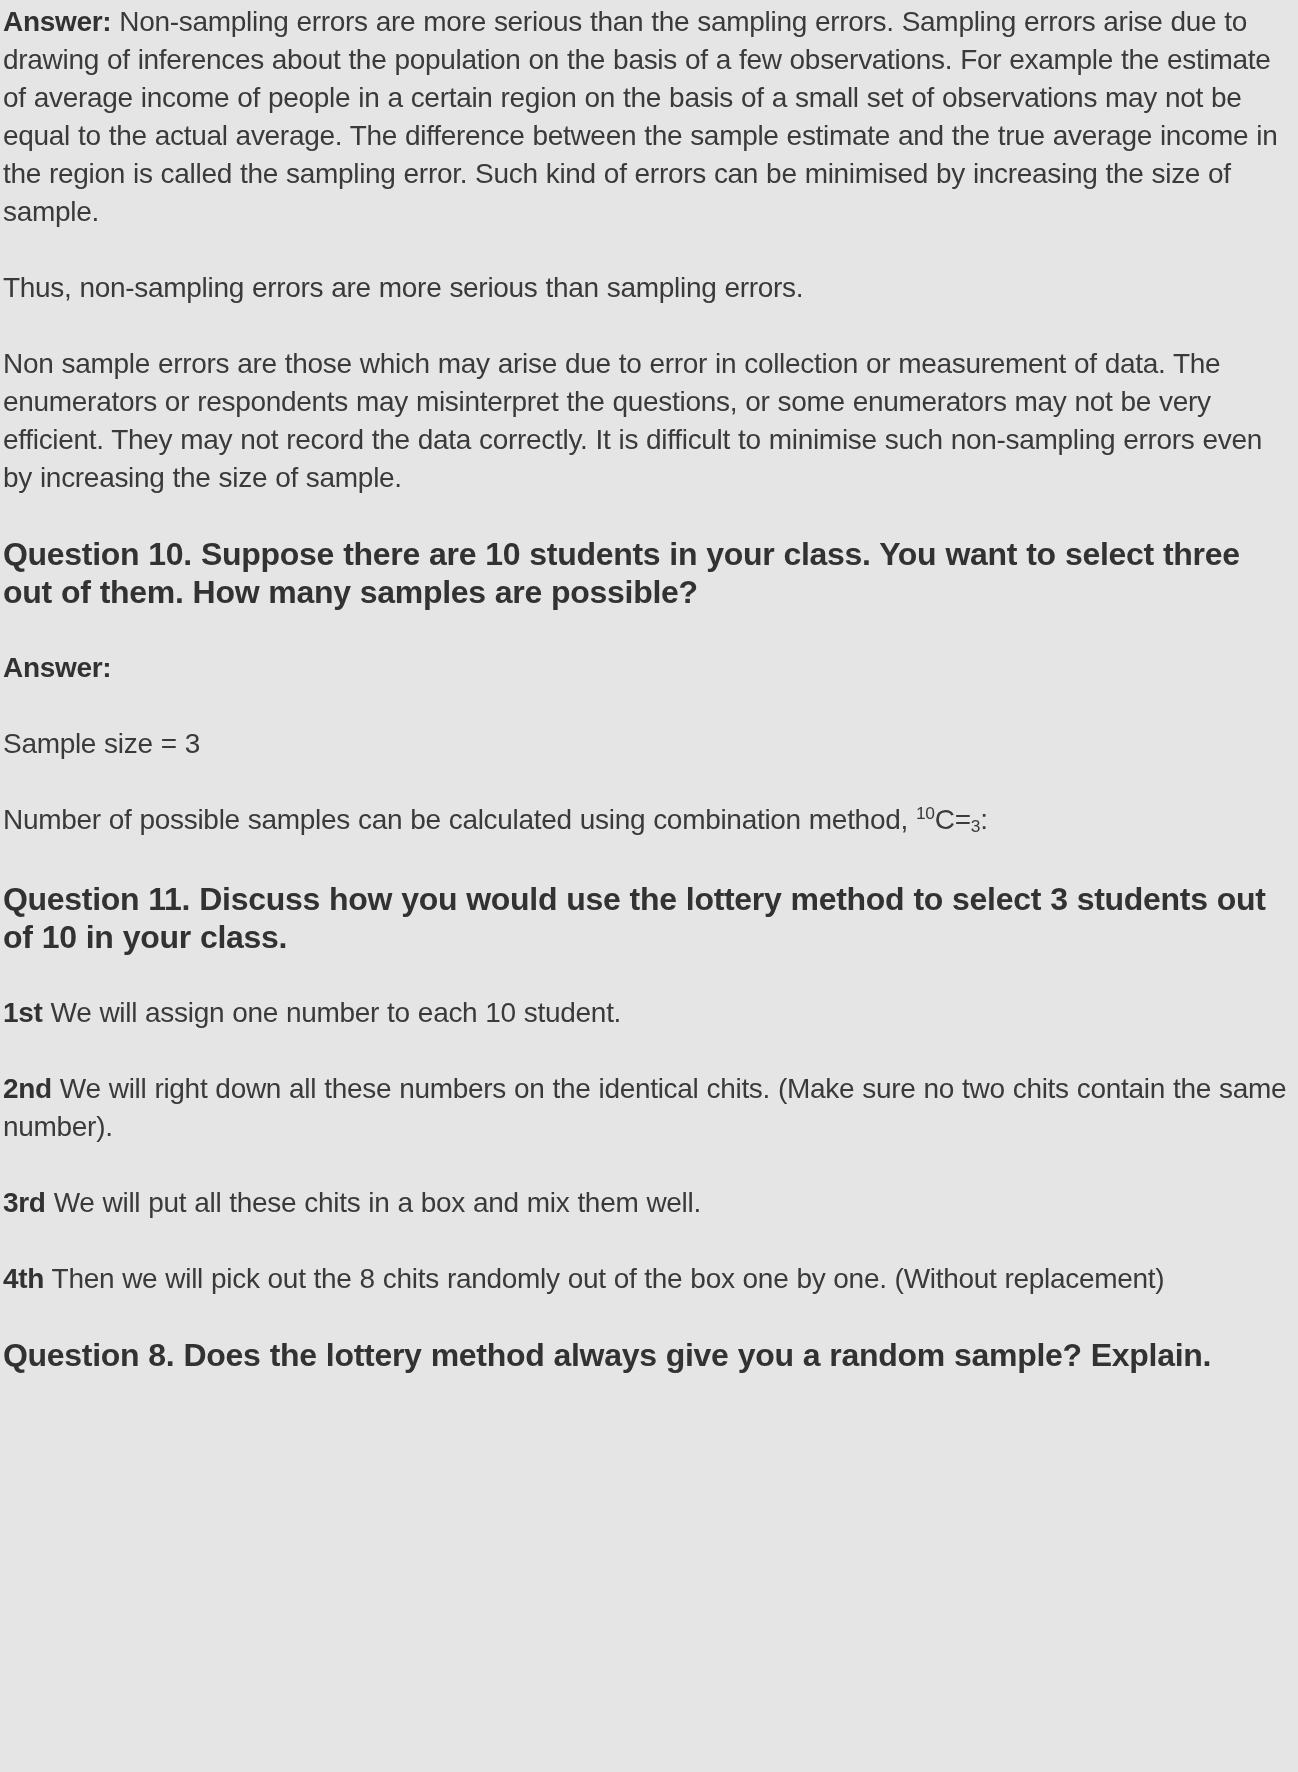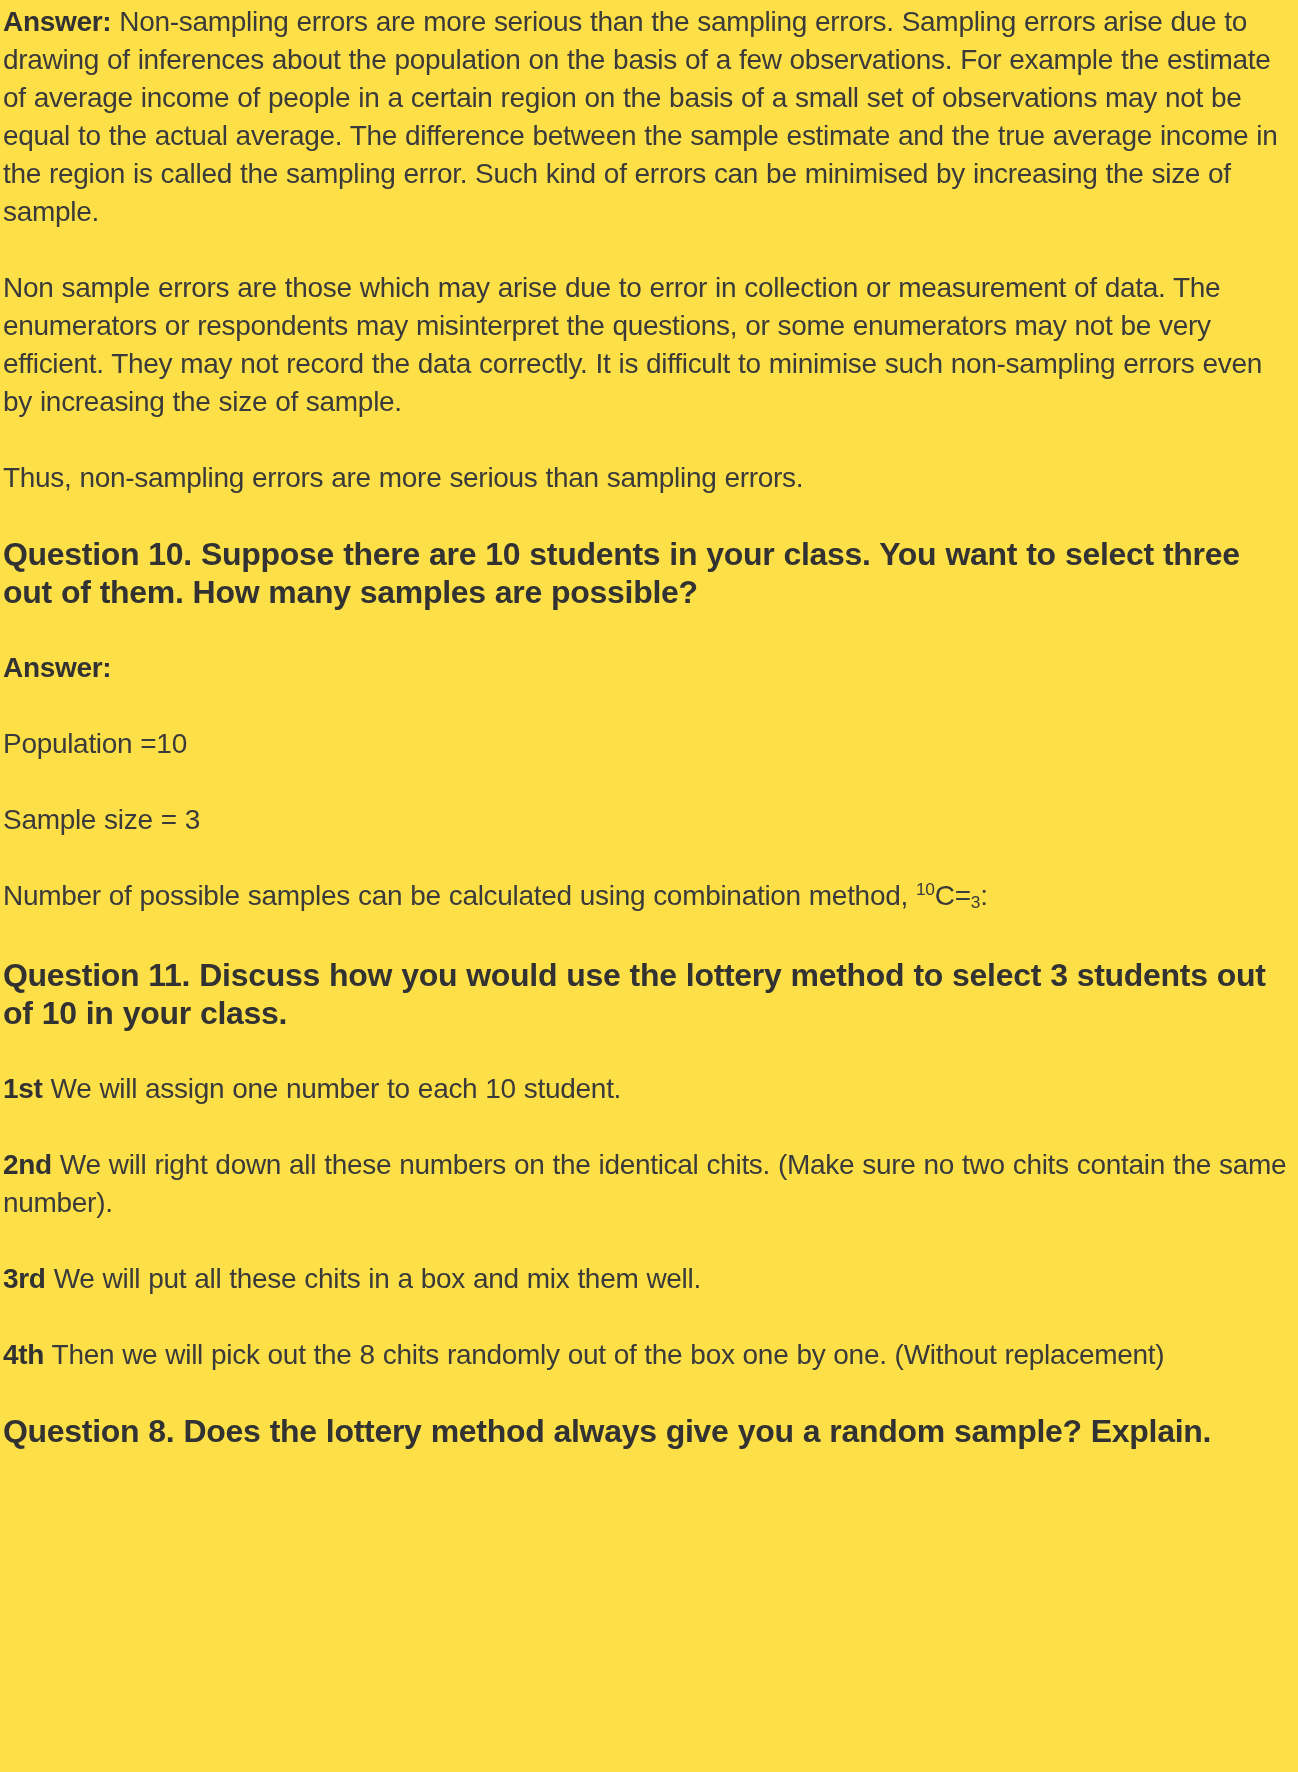--- a/index.html
+++ b/index.html
@@ -11,21 +11,21 @@
     width: 1298px;
     height: 1772px;
     overflow: hidden;
     font-family: "Liberation Sans", "DejaVu Sans", sans-serif;
   }
   .page {
     box-sizing: border-box;
     width: 1298px;
     height: 1772px;
     padding: 3px 4px 0 3px;
-    background: #fde047;
+    background: #e5e5e5;
     color: #3a3a3a;
   }
   .para {
     margin: 0 0 38px 0;
     font-size: 28px;
     line-height: 38px;
     letter-spacing: -0.3px;
     word-spacing: 0.5px;
     color: #3a3a3a;
   }
@@ -55,29 +55,28 @@
     letter-spacing: -0.2px;
   }
 </style>
 </head>
 <body>
 
 <div class="page">
 
   <p class="para"><strong>Answer:</strong><span> Non-sampling errors are more serious than the sampling errors. Sampling errors arise due to drawing of inferences about the population on the basis of a few observations. For example the estimate of average income of people in a certain region on the basis of a small set of observations may not be equal to the actual average. The difference between the sample estimate and the true average income in the region is called the sampling error. Such kind of errors can be minimised by increasing the size of sample.</span></p>
 
+  <p class="para"><span>Thus, non-sampling errors are more serious than sampling errors.</span></p>
+
   <p class="para"><span>Non sample errors are those which may arise due to error in collection or measurement of data. The enumerators or respondents may misinterpret the questions, or some enumerators may not be very efficient. They may not record the data correctly. It is difficult to minimise such non-sampling errors even by increasing the size of sample.</span></p>
-
-  <p class="para"><span>Thus, non-sampling errors are more serious than sampling errors.</span></p>
 
   <p class="heading"><strong>Question 10. Suppose there are 10 students in your class. You want to select three out of them. How many samples are possible?</strong></p>
 
   <p class="para"><strong>Answer:</strong></p>
 
-  <p class="para"><span>Population =10</span></p>
 
   <p class="para"><span>Sample size = 3</span></p>
 
   <p class="para"><span>Number of possible samples can be calculated using combination method, </span><span class="formula-sup">10</span><span>C=</span><span class="formula-sub">3</span><span>:</span></p>
 
 
   <p class="heading"><strong>Question 11. Discuss how you would use the lottery method to select 3 students out of 10 in your class.</strong></p>
 
 
   <p class="para"><strong>1st</strong><span> We will assign one number to each 10 student.</span></p>

